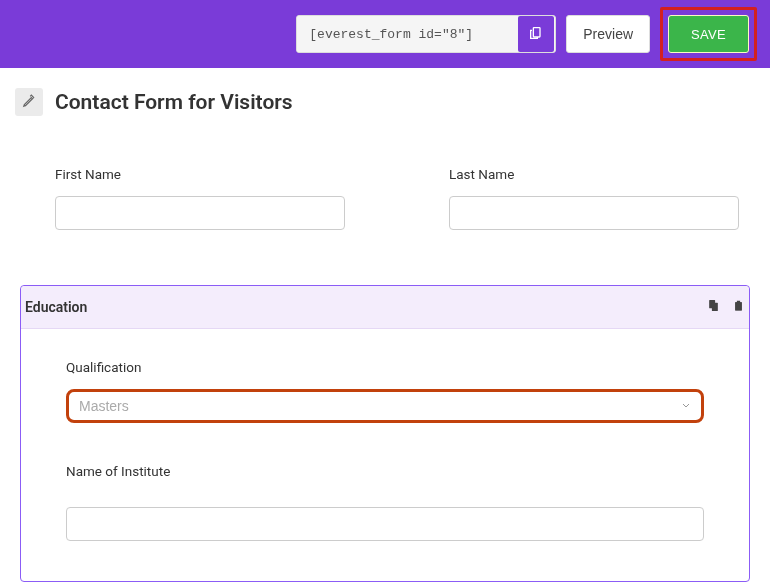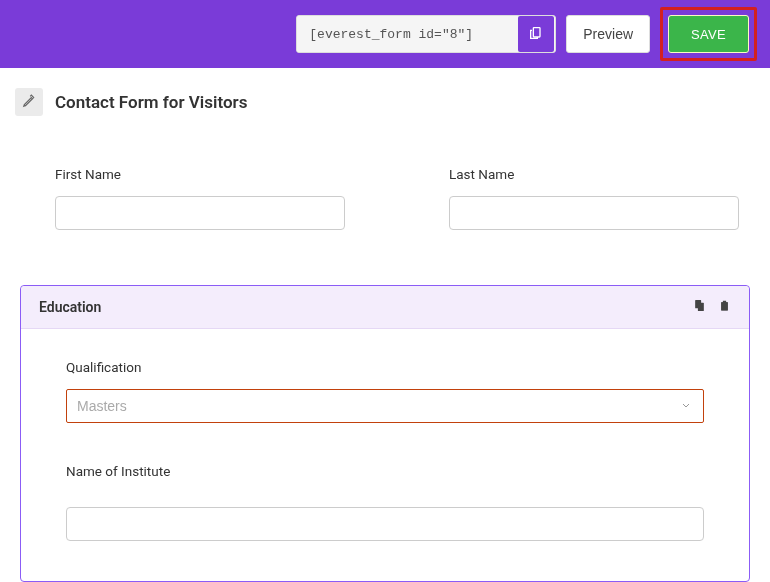--- a/index.html
+++ b/index.html
@@ -89,21 +89,21 @@
     .edit-icon-box {
       background: #ebebeb;
       width: 28px;
       height: 28px;
       border-radius: 3px;
       display: flex;
       align-items: center;
       justify-content: center;
     }
     .page-title {
-      font-size: 17px;
+      font-size: 21px;
       font-weight: 600;
       color: #333;
     }
     .name-row {
       display: flex;
       gap: 104px;
       margin-bottom: 55px;
       padding-left: 40px;
     }
     .name-field { width: 290px; }
@@ -122,21 +122,21 @@
       font-size: 14px;
     }
     .section-box {
       border: 1px solid #8b5cf6;
       border-radius: 4px;
       margin: 0 5px;
     }
     .section-header {
       background: #f4edfc;
       border-bottom: 1px solid #e5d8f5;
-      padding: 13px 18px;
+      padding: 13px 4px;
       display: flex;
       align-items: center;
       justify-content: space-between;
       border-radius: 4px 4px 0 0;
     }
     .section-title {
       font-size: 14px;
       font-weight: 600;
       color: #333;
     }
@@ -150,22 +150,22 @@
     .qual-group { margin-bottom: 40px; }
     .inst-group { }
     .select-wrap {
       position: relative;
       width: 100%;
       margin-top: 14px;
     }
     .select-input {
       width: 100%;
       height: 34px;
-      border: 1px solid #c2410c;
-      border-radius: 2px;
+      border: 3px solid #c2410c;
+      border-radius: 8px;
       padding: 3px 10px;
       font-size: 14px;
       background: #fff;
       color: #aaa;
       appearance: none;
       -webkit-appearance: none;
     }
     .chevron {
       position: absolute;
       right: 12px;

